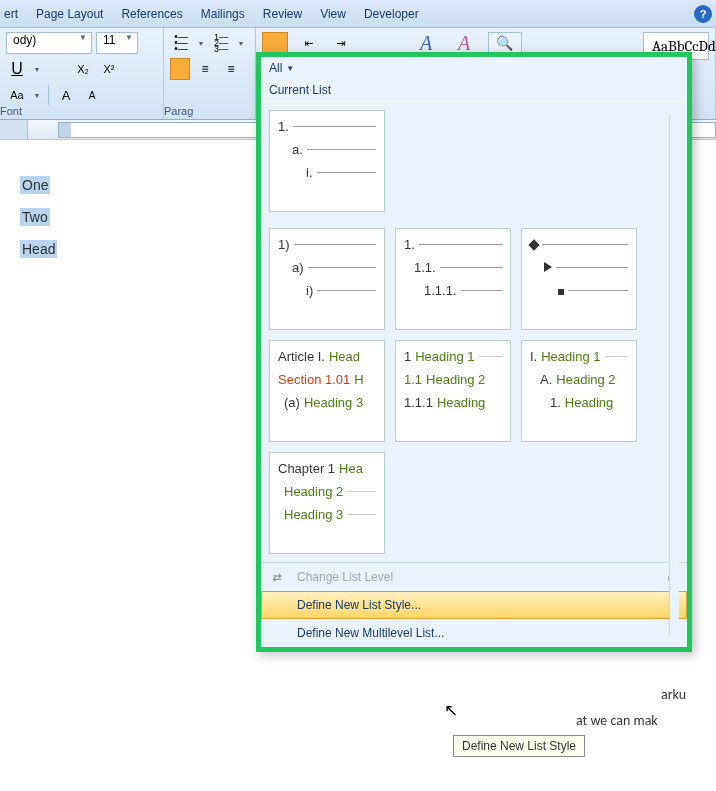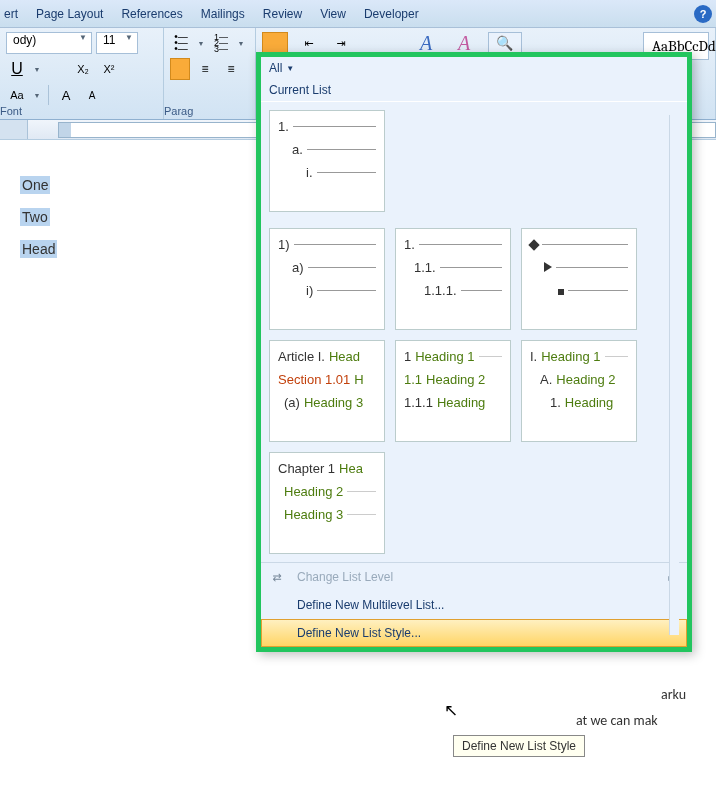--- a/index.html
+++ b/index.html
@@ -308,24 +308,24 @@
           <span class="rule"></span>
         </div>
     </div>
   </div>
   <div class="ml-menu">
     <div class="ml-menu-item disabled">
       <span class="licon">⇄</span>
       <span>Change List Level</span>
         <span class="arrow">▸</span>
     </div>
+    <div class="ml-menu-item hovered">
+      <span>Define New List Style...</span>
+    </div>
     <div class="ml-menu-item">
       <span>Define New Multilevel List...</span>
     </div>
-    <div class="ml-menu-item hovered">
-      <span>Define New List Style...</span>
-    </div>
   </div>
   <div class="scrollbar-v"></div>
 </div>
 
 <div class="cursor-arrow">↖</div>
 <div class="tooltip">Define New List Style</div>
 
 </body></html>

